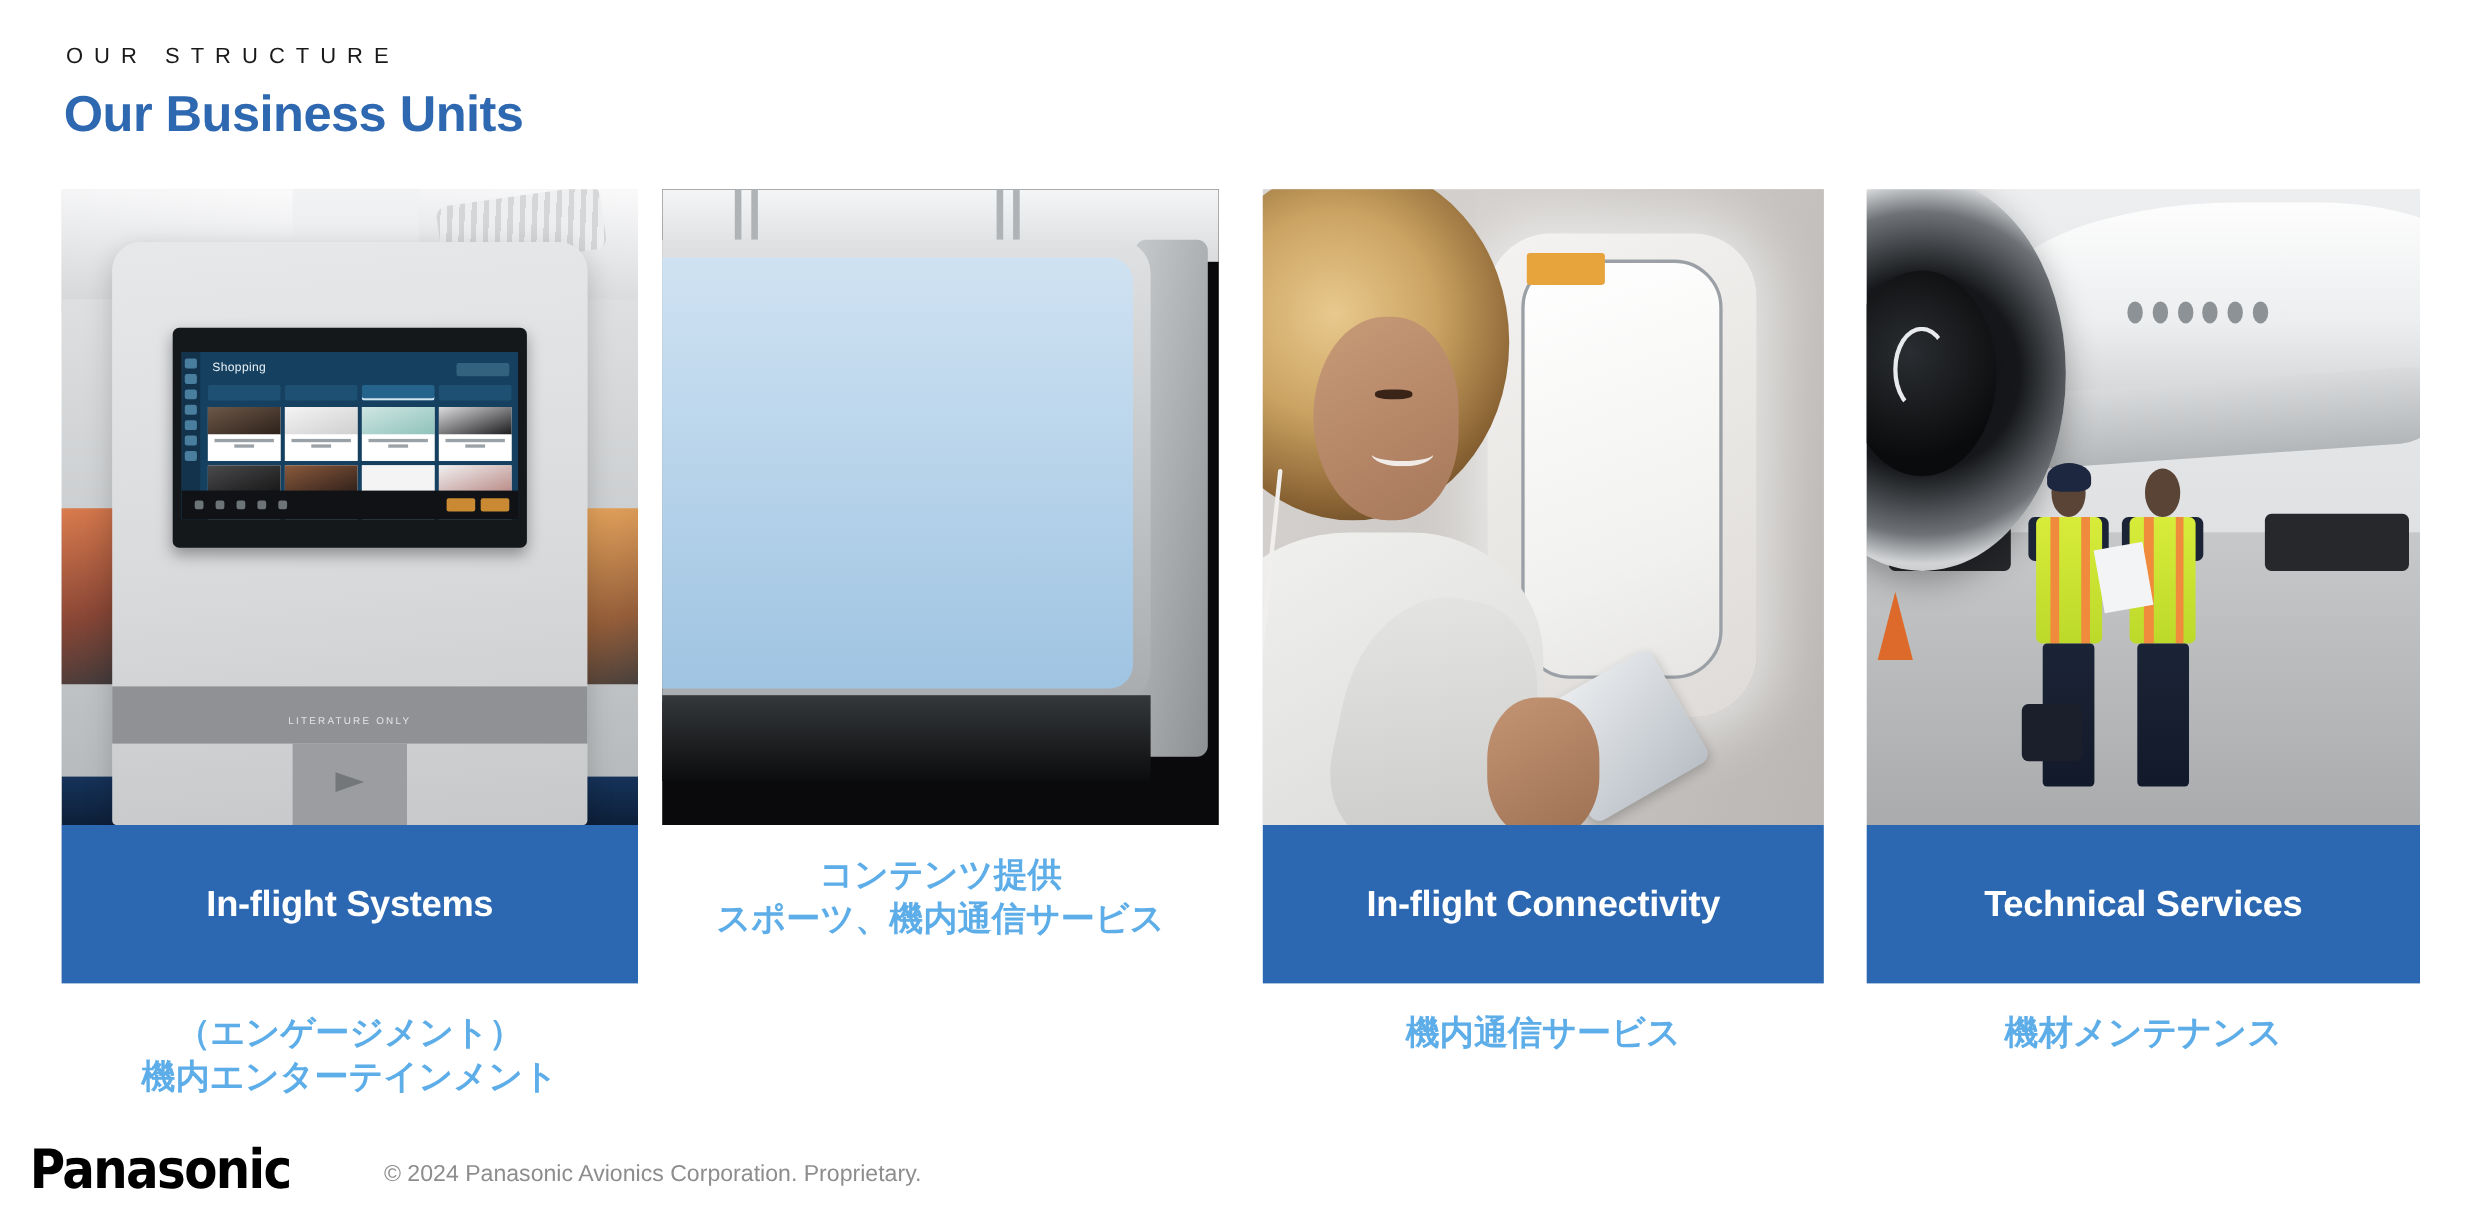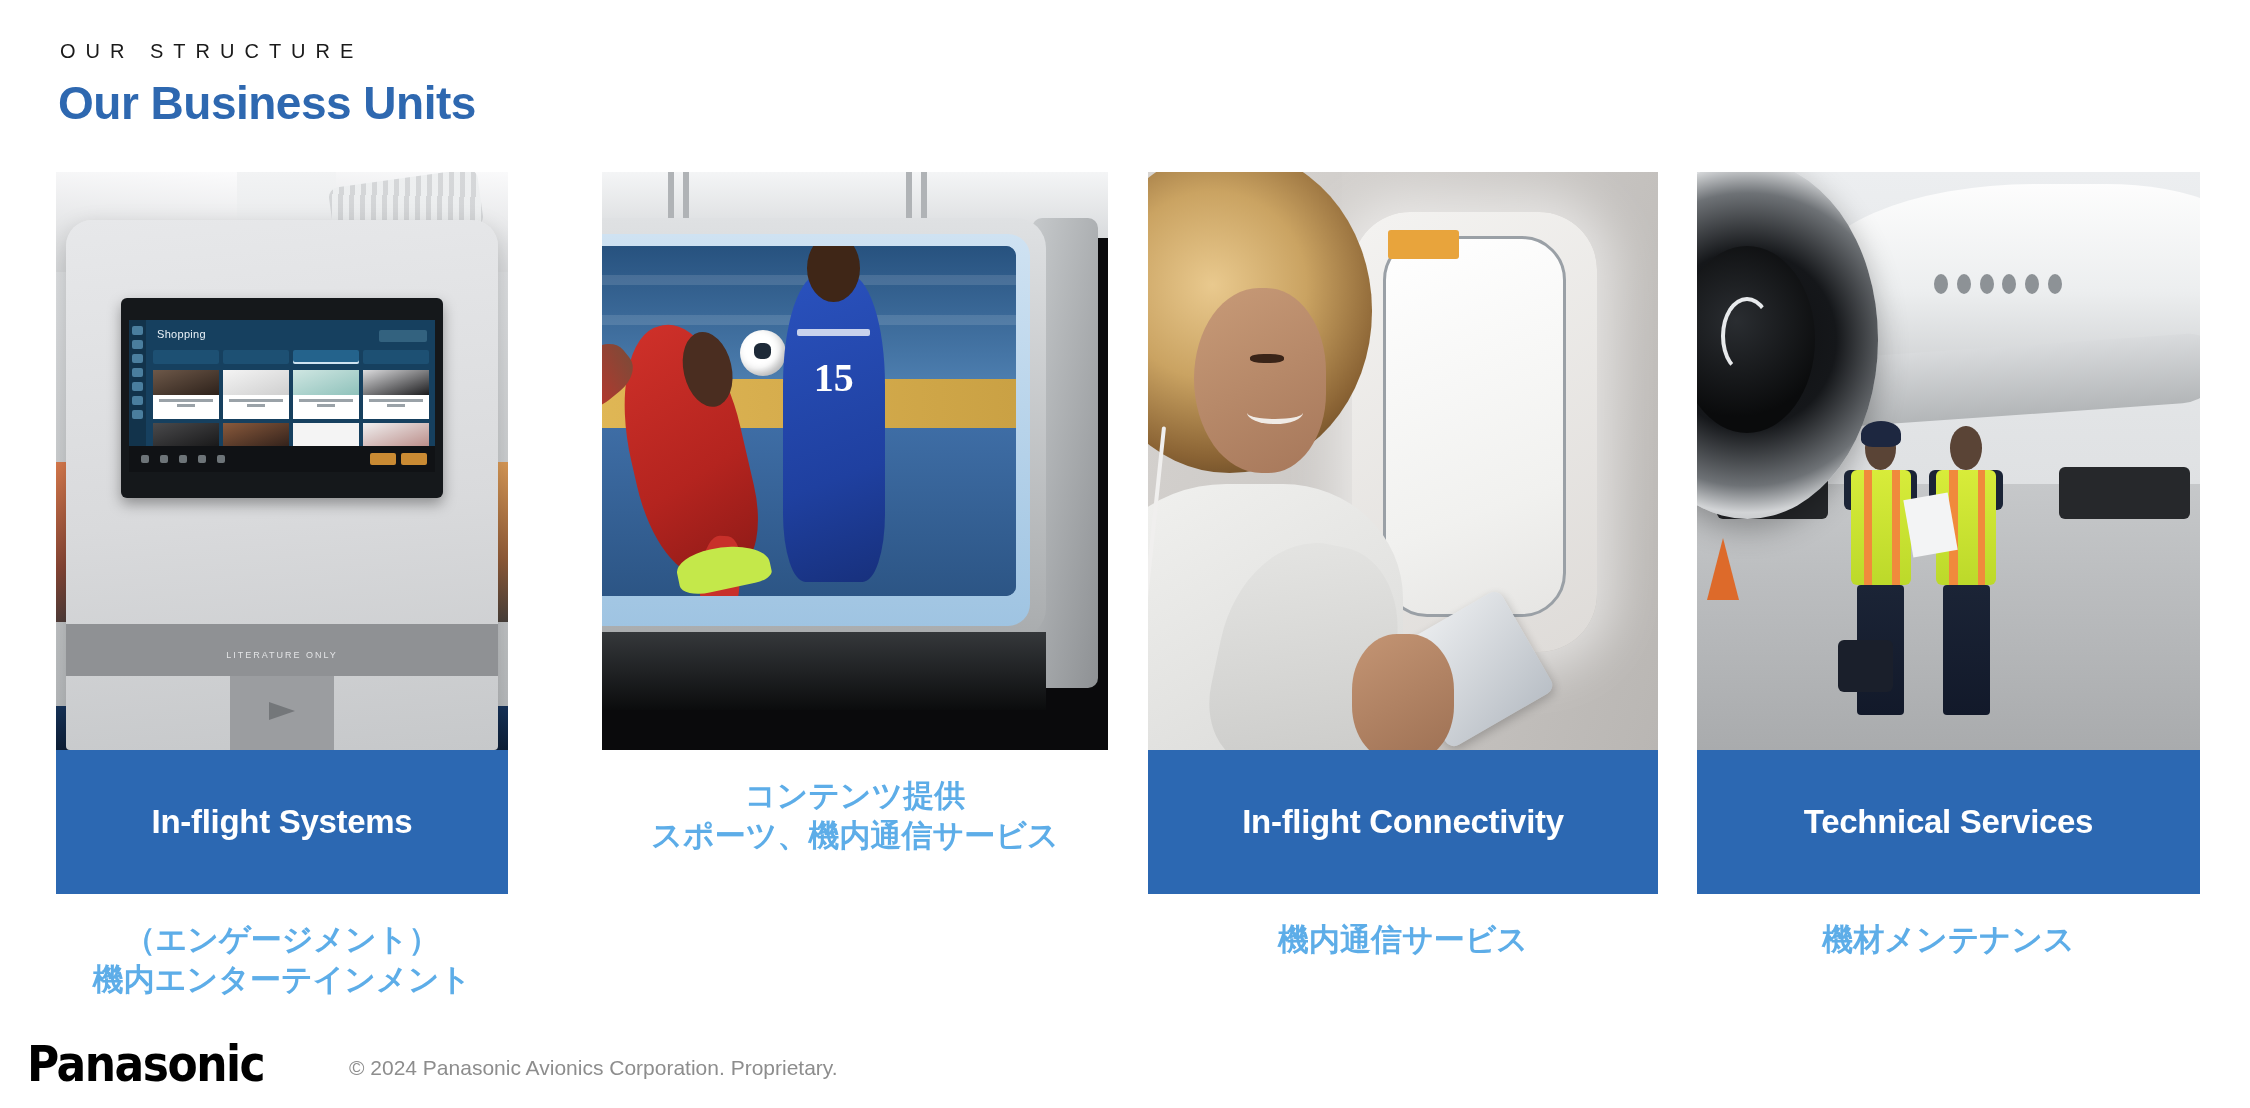--- a/index.html
+++ b/index.html
@@ -20,21 +20,21 @@
   }
   .page-title{
     position:absolute; left:58px; top:76px;
     font-size:46px; font-weight:bold; color:#2e68b0;
     letter-spacing:-0.5px;
   }
 
   
   .cards{ position:absolute; left:0; top:172px; width:2250px; height:730px; }
   .card{ position:absolute; top:0; }
-  .card.c0{ left:56px;  width:452px; }
+  .card.c0{ left:56px;  width:524px; }
   .card.c1{ left:602px; width:506px; }
   .card.c2{ left:1148px;width:510px; }
   .card.c3{ left:1697px;width:503px; }
 
   .photo{ position:relative; width:100%; height:578px; overflow:hidden; background:#cfd2d4; }
   .band{
     width:100%; height:144px; background:#2c68b2;
     display:flex; align-items:center; justify-content:center;
   }
   .band-label{
@@ -579,40 +579,20 @@
     <div class="photo p2">
       <div class="topbin">
         <div class="gap g1"></div>
           <div class="gap g2"></div>
         <div class="gap g3"></div>
           <div class="gap g4"></div>
       </div>
       <div class="stalk"></div>
       <div class="monitor-frame"></div>
       <div class="monitor-glow"></div>
-      <div class="pitch">
-        <div class="stand">
-          <div class="stripe" style="top:22%"></div>
-          <div class="stripe" style="top:52%"></div>
-        </div>
-        <div class="ad"></div>
-        <div class="grass"></div>
-        <div class="redplayer">
-          <div class="arm"></div>
-            <div class="head"></div>
-            <div class="sock"></div>
-        </div>
-        <div class="boot"></div>
-        <div class="ball"></div>
-        <div class="bluplayer">
-          <div class="head"></div>
-          <div class="nm"></div>
-          <div class="num">15</div>
-        </div>
-      </div>
       <div class="monitor-lower"></div>
     </div>
     <div class="caption">
       <span class="ln">コンテンツ提供</span>
       <span class="ln">スポーツ、機内通信サービス</span>
     </div>
   </div>
 
   <div class="card c2">
     <div class="photo p3">

